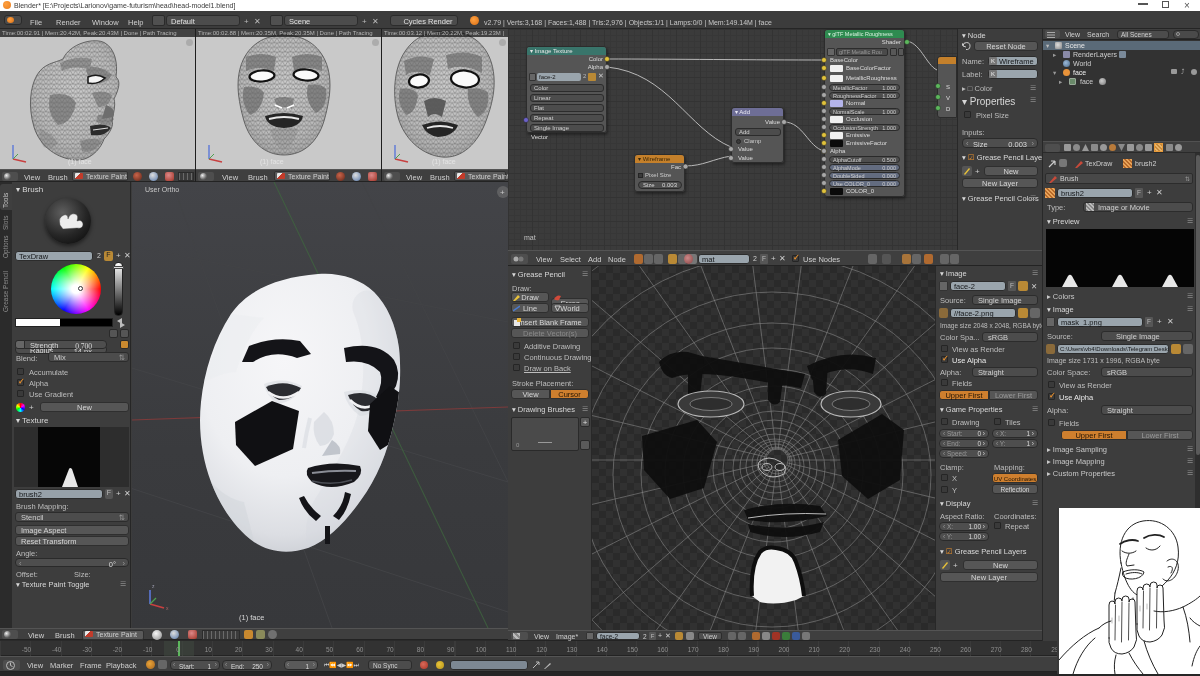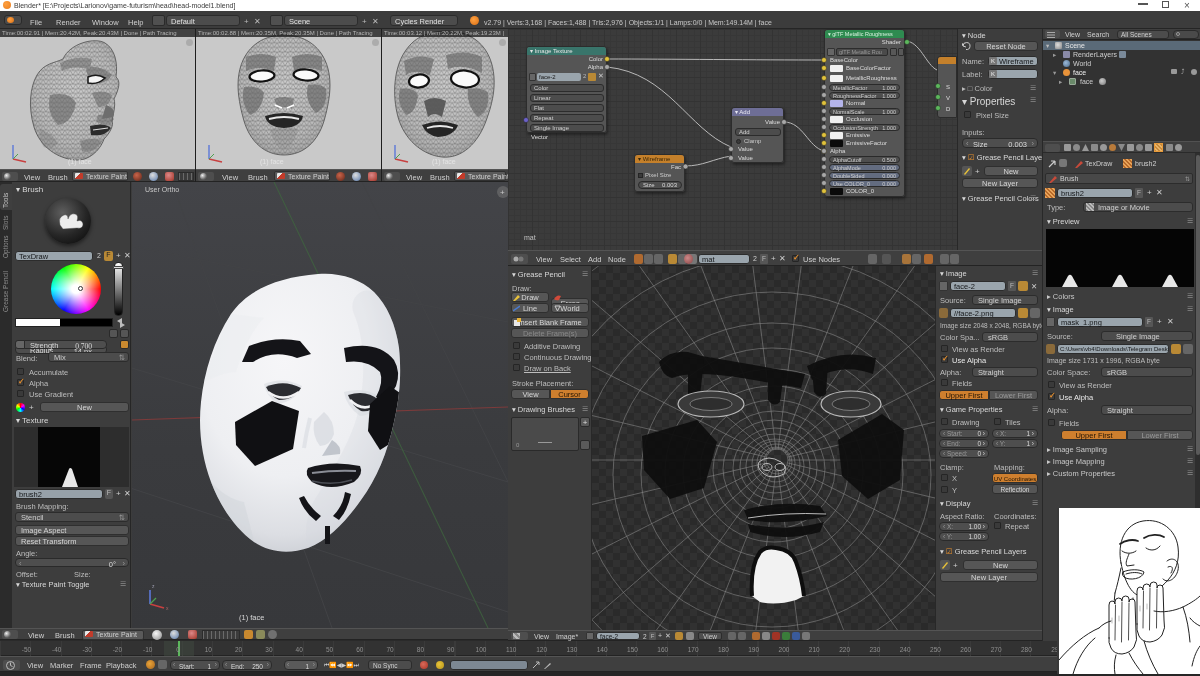--- a/index.html
+++ b/index.html
@@ -42,21 +42,21 @@
     <div class="abs txt" style="left:92px;top:7px;font-size:7.5px;">Window</div>
     <div class="abs txt" style="left:128px;top:7px;font-size:7.5px;">Help</div>
     <div class="abs" style="left:152px;top:4px;width:13px;height:11px;background:#505050;border:1px solid #2a2a2a;border-radius:2px;"></div>
     <div class="abs drop" style="left:166px;top:4px;width:74px;height:11px;"><span style="position:relative;left:4px;top:1px;color:#e0e0e0;">Default</span></div>
     <div class="abs txt" style="left:244px;top:6px;color:#bbb;">+</div>
     <div class="abs txt" style="left:254px;top:6px;color:#bbb;">✕</div>
     <div class="abs" style="left:270px;top:4px;width:13px;height:11px;background:#505050;border:1px solid #2a2a2a;border-radius:2px;"></div>
     <div class="abs drop" style="left:284px;top:4px;width:74px;height:11px;"><span style="position:relative;left:4px;top:1px;color:#e0e0e0;">Scene</span></div>
     <div class="abs txt" style="left:362px;top:6px;color:#bbb;">+</div>
     <div class="abs txt" style="left:372px;top:6px;color:#bbb;">✕</div>
-    <div class="abs drop" style="left:390px;top:4px;width:68px;height:11px;"><span style="position:relative;left:4px;top:1px;color:#e0e0e0;">Cycles Render</span></div>
+    <div class="abs drop" style="left:390px;top:4px;width:68px;height:11px;text-align:center;"><span style="position:relative;left:4px;top:1px;color:#e0e0e0;">Cycles Render</span></div>
     <div class="abs" style="left:470px;top:5px;width:9px;height:9px;background:radial-gradient(circle at 40% 40%, #ffa040, #d86f15);border-radius:50%;"></div>
     <div class="abs" style="left:484px;top:8px;color:#c8c8c8;font-size:7px;white-space:nowrap;">v2.79 | Verts:3,168 | Faces:1,488 | Tris:2,976 | Objects:1/1 | Lamps:0/0 | Mem:149.14M | face</div>
   </div>
 
   <div id="vp3" class="abs" style="left:0;top:29px;width:508px;height:153px;background:#262626;">
 
     <div class="abs" style="left:0;top:0;width:195px;height:153px;background:#c6c6c6;">
       <svg class="abs" style="left:0;top:0;" width="195" height="141" viewBox="0 0 195 141">
         <defs>
           <pattern id="tri1" width="5.4" height="4.6" patternUnits="userSpaceOnUse">
@@ -722,21 +722,21 @@
           <path d="M0 6 L7 1" stroke="#4a7ad0" stroke-width="1.5"></path>
         </svg>
       <svg class="abs" style="left:46px;top:39px;" width="7" height="7">
           <path d="M1 1 L6 1 L3.5 6Z" fill="none" stroke="#ccc" stroke-width="1"></path>
         </svg>
       <div class="abs btn" style="left:3px;top:51px;width:78px;height:10px;line-height:10px;">Insert Blank Frame</div>
       <svg class="abs" style="left:6px;top:52px;" width="8" height="8">
           <rect x="0" y="2" width="6" height="6" fill="#e8e8e8"></rect>
           <rect x="3" y="0" width="4" height="4" fill="#e8b43a"></rect>
         </svg>
-      <div class="abs btn" style="left:3px;top:62px;width:78px;height:10px;line-height:10px;color:#8a8a8a;">Delete Frame(s)</div>
+      <div class="abs btn" style="left:3px;top:62px;width:78px;height:10px;line-height:10px;color:#8a8a8a;">Delete Vector(s)</div>
       <div class="abs" style="left:5px;top:76px;">
           <span class="chk"></span>
         </div>
         <div class="abs lbl" style="left:16px;top:76px;">Additive Drawing</div>
       <div class="abs" style="left:5px;top:87px;">
           <span class="chk"></span>
         </div>
         <div class="abs lbl" style="left:16px;top:87px;">Continuous Drawing</div>
       <div class="abs" style="left:5px;top:98px;">
           <span class="chk"></span>

